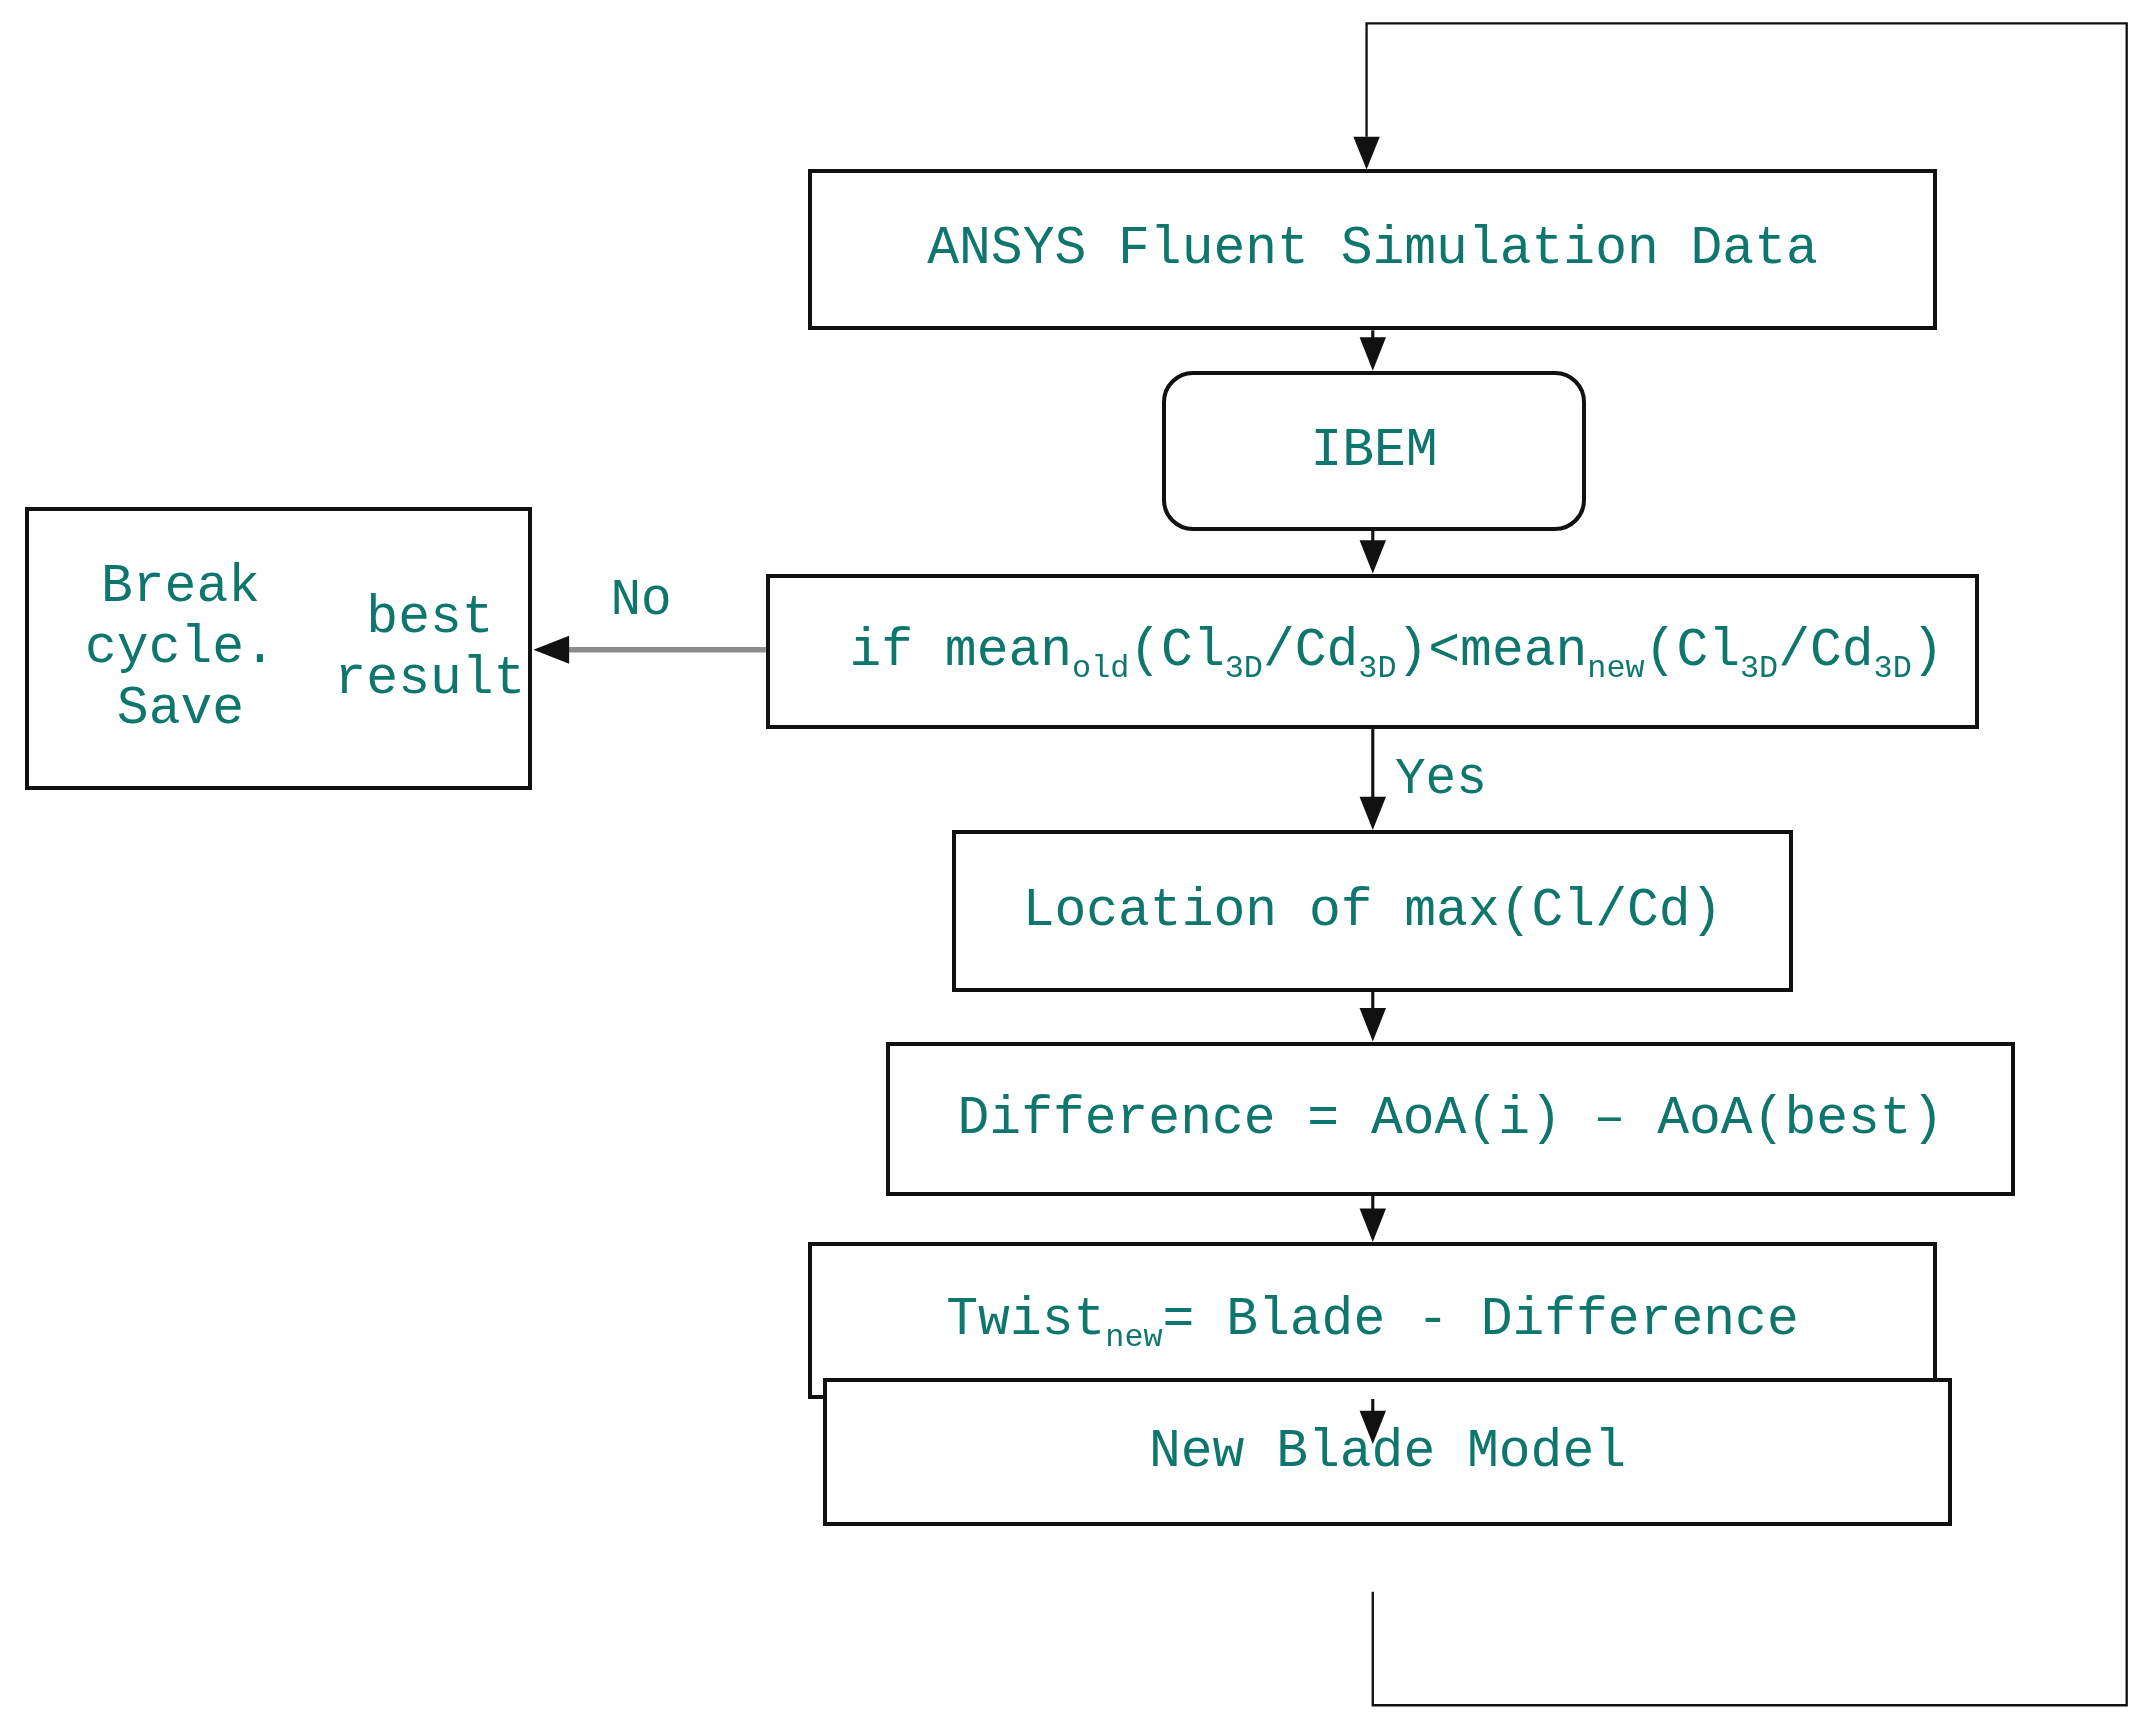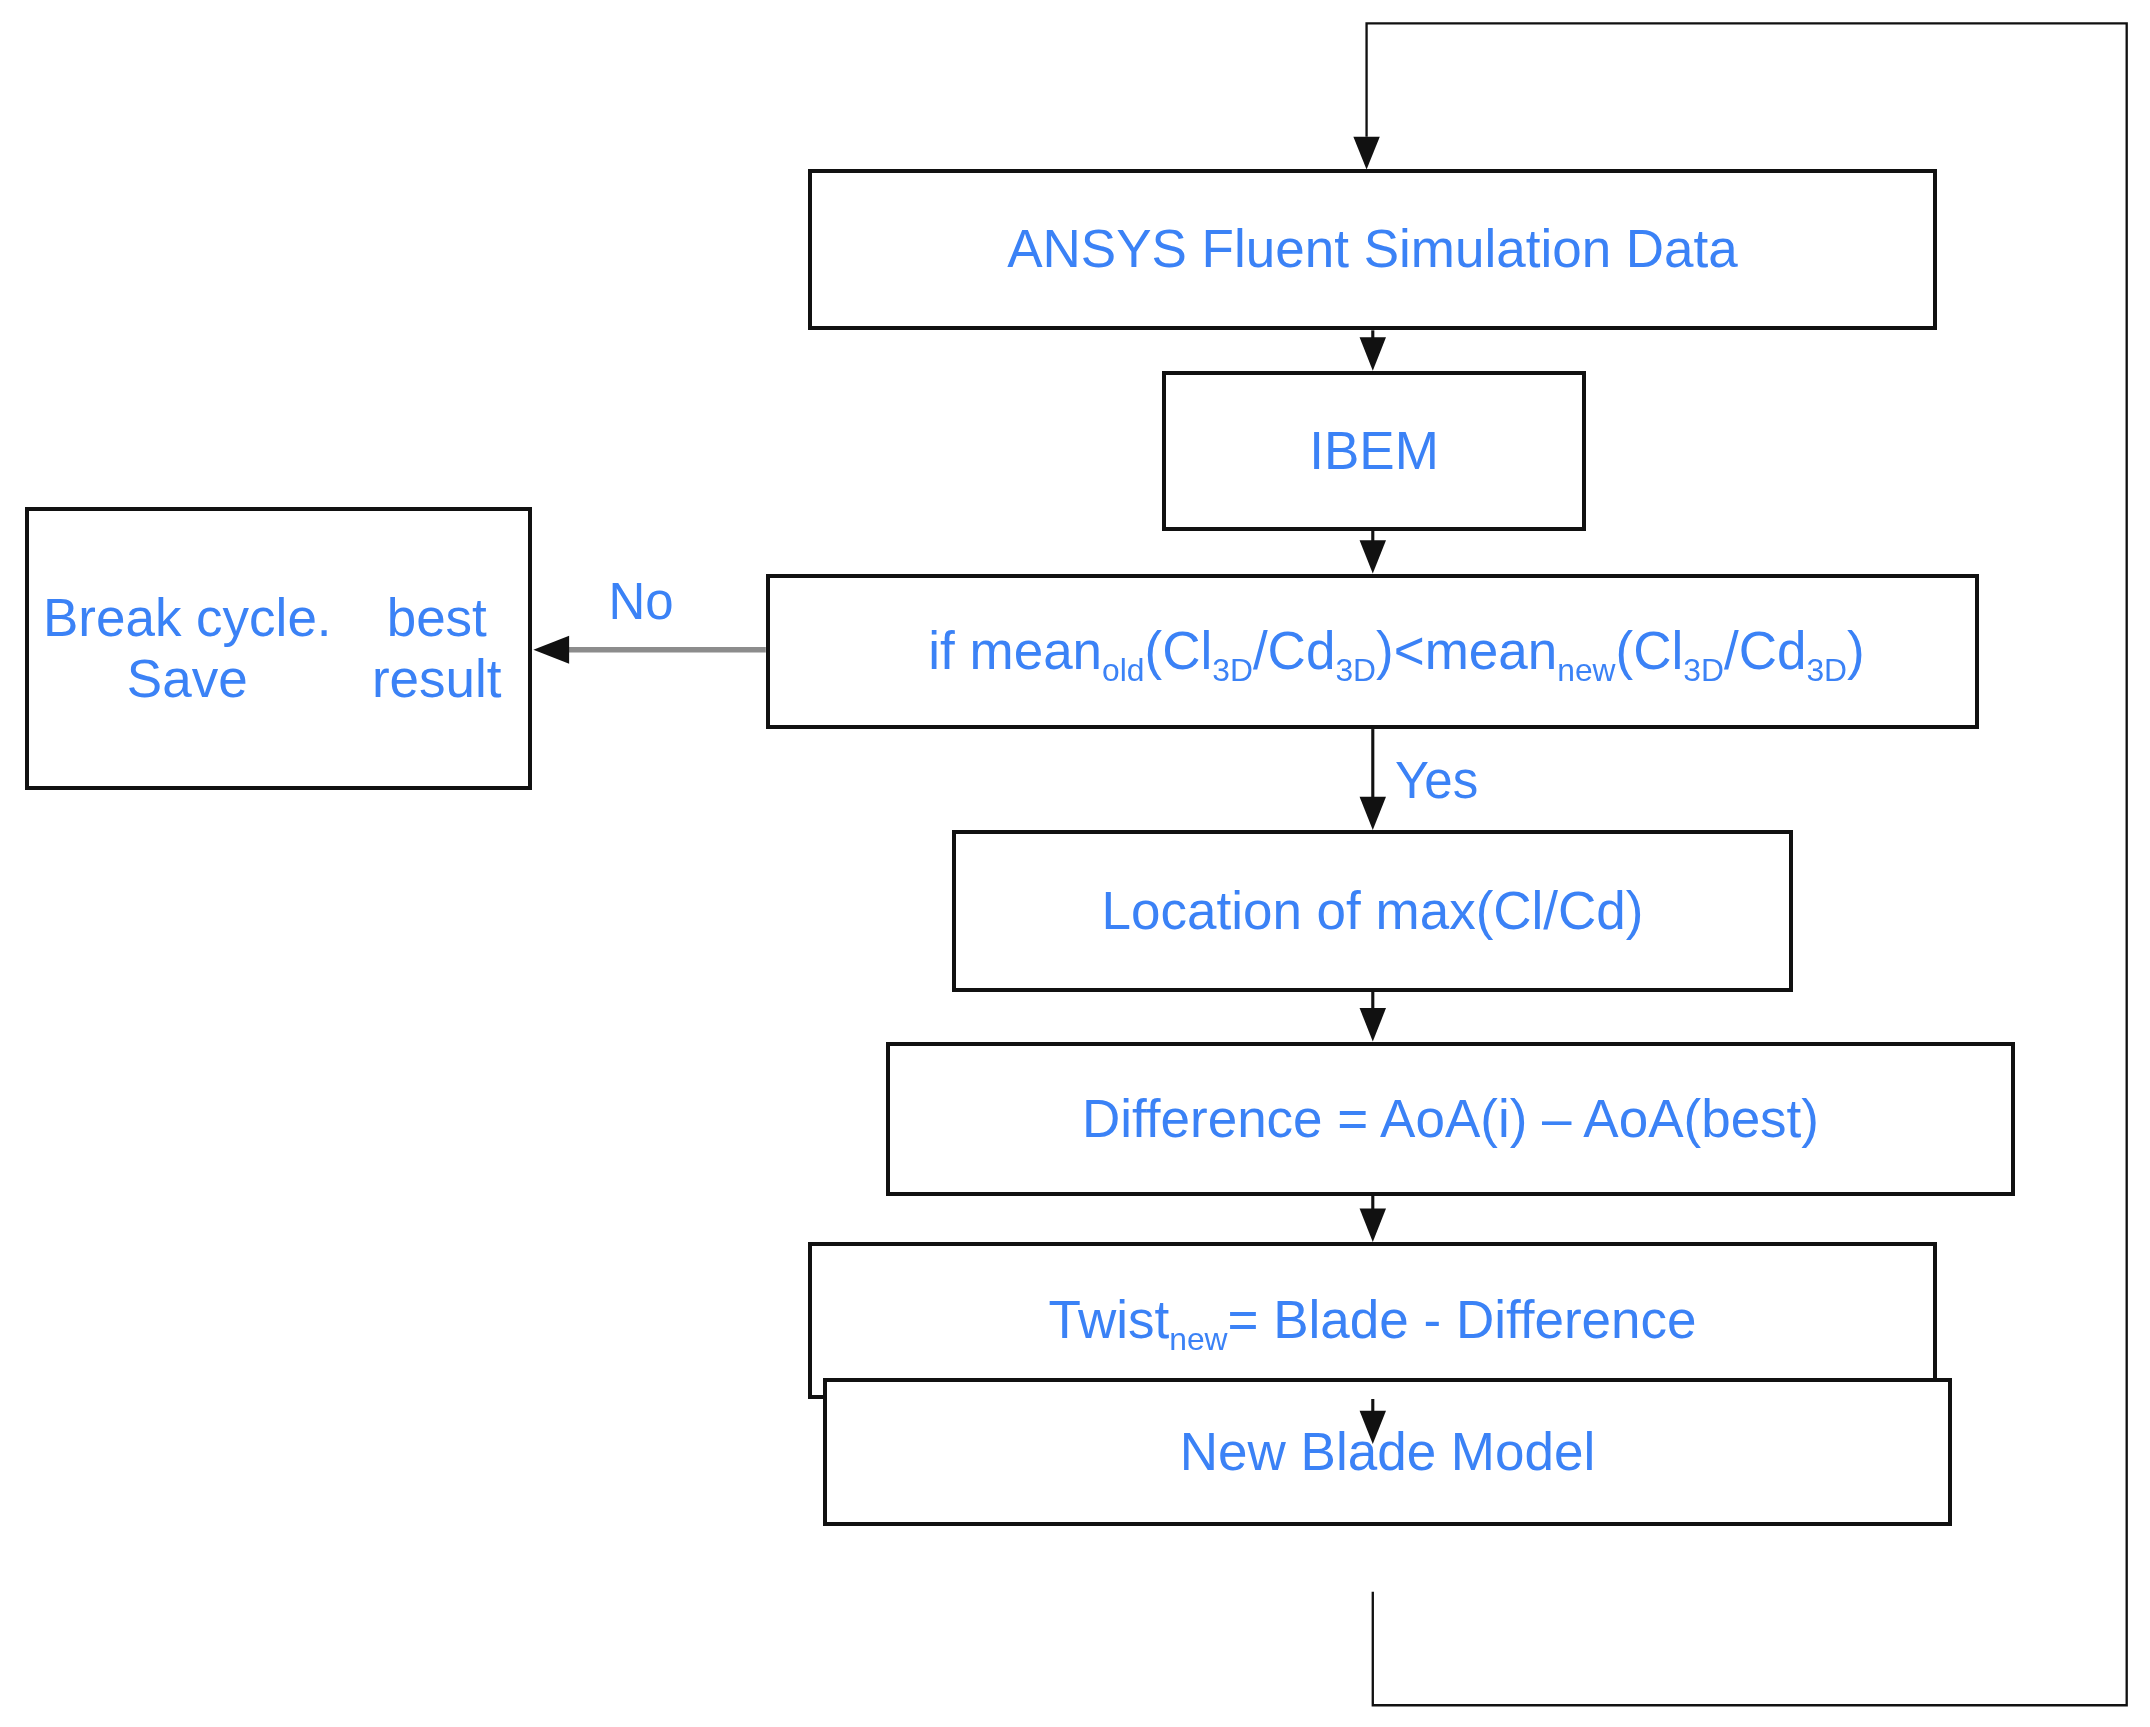--- a/index.html
+++ b/index.html
@@ -1,22 +1,22 @@
 <!DOCTYPE html>
 <html style="font-size:12.4px"><head>
 <meta charset="utf-8">
 <style>
   html, body { margin: 0; padding: 0; background: #ffffff; }
   .canvas {
     position: relative;
     width: 2151px;
     height: 1727px;
     background: #ffffff;
-    font-family: Liberation Sans, sans-serif;
-    color: #3b82f6;
+    font-family: Liberation Mono, monospace;
+    color: #0f766e;
     overflow: hidden;
   }
   .connector-layer {
     position: absolute;
     left: 0; top: 0;
     width: 2151px; height: 1727px;
     z-index: 2;
     pointer-events: none;
   }
   .node {
@@ -27,21 +27,21 @@
     display: flex;
     align-items: center;
     justify-content: center;
     text-align: center;
     font-size: 53px;
     line-height: 1.15;
     z-index: 1;
     white-space: nowrap;
   }
   .node-ansys      { left: 808px; top: 169px;  width: 1129px; height: 161px; }
-  .node-ibem       { left: 1162px; top: 371px;  width: 424px;  height: 160px; }
+  .node-ibem       { left: 1162px; top: 371px;  width: 424px;  height: 160px; border-radius: 31px; }
   .node-decision   { left: 766px;  top: 574px;  width: 1213px; height: 155px; padding-left: 48px; }
   .node-break      { left: 25px;   top: 507px;  width: 507px;  height: 283px;
                      row-gap: 72px; white-space: normal; }
   .node-location   { left: 952px; top: 830px; width: 841px; height: 162px; }
   .node-difference { left: 856px; top: 1042px; width: 1129px; height: 154px; margin-left: 30px; }
   .node-twist      { left: 808px; top: 1242px; width: 1129px; height: 157px; }
   .node-newblade   { left: 808px; top: 1378px; width: 1129px; height: 148px; margin-left: 15px; }
   .node sub { font-size: 0.60em; line-height: 0; }
   .edge-label {
     position: absolute;

